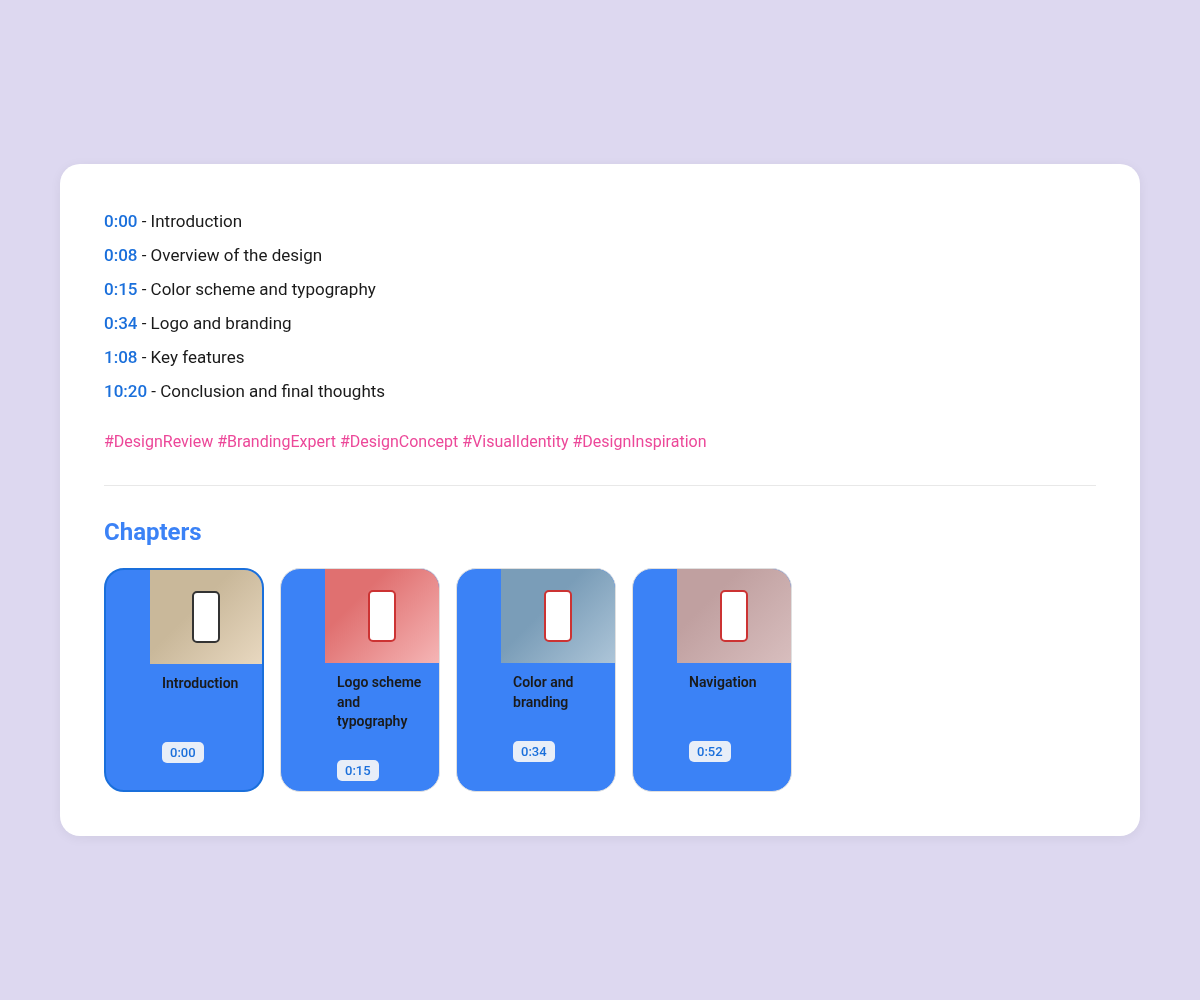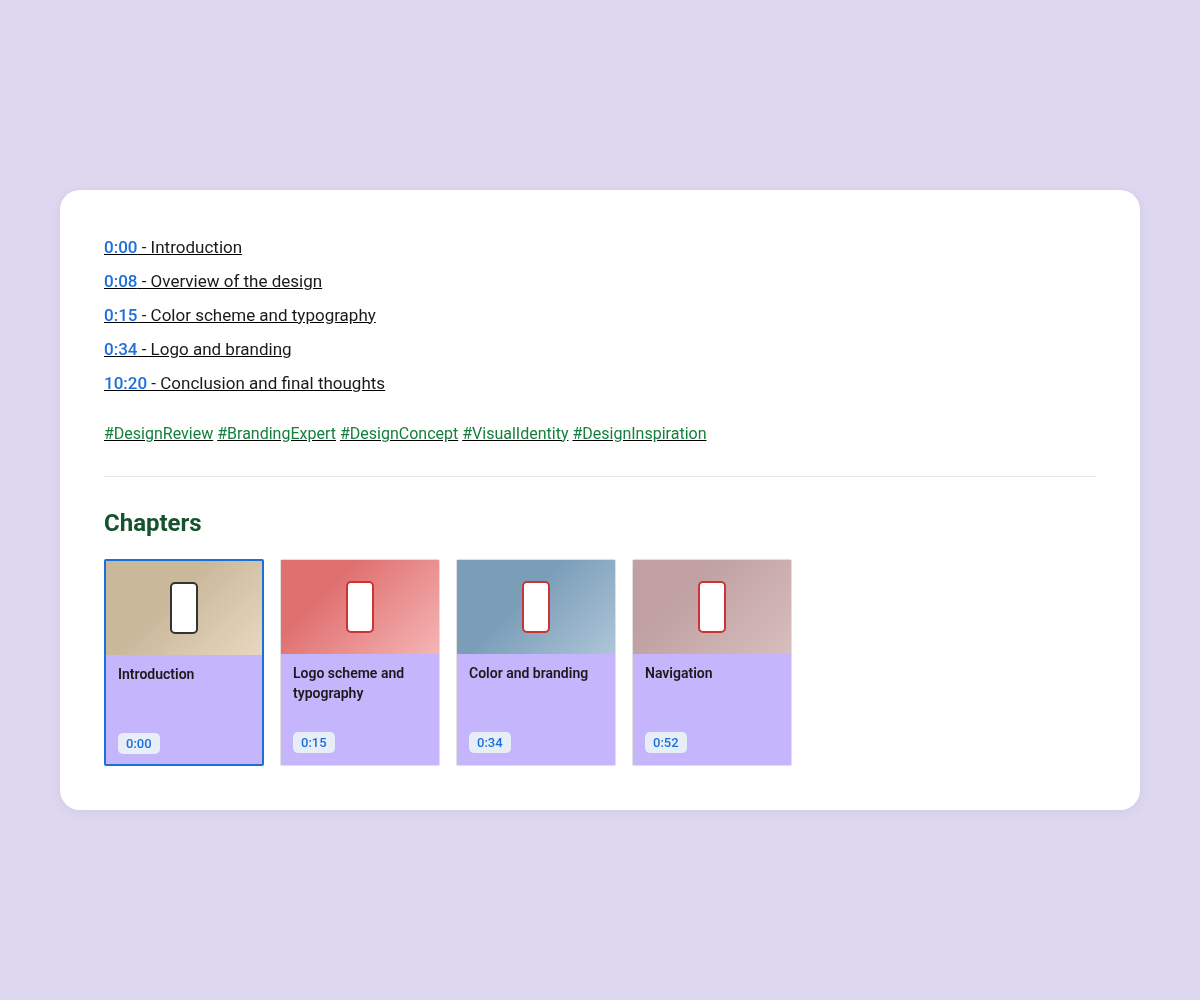--- a/index.html
+++ b/index.html
@@ -19,73 +19,73 @@
       background: #ffffff;
       border-radius: 20px;
       padding: 40px 44px 44px;
       width: 100%;
       max-width: 1080px;
       box-shadow: 0 2px 12px rgba(0,0,0,0.06);
     }
 
     .timestamps-section {
       margin-bottom: 28px;
-      text-decoration: underline;
     }
 
     .timestamp-line {
       font-size: 17px;
       line-height: 2;
       color: #1a1a1a;
     }
 
     .timestamp-link {
       color: #1a6fdb;
       text-decoration: none;
       font-weight: 500;
     }
 
     .hashtags {
       margin-top: 20px;
       font-size: 16px;
-      color: #15803d;
+      color: #ec4899;
       line-height: 1.8;
     }
 
     .hashtag {
       margin-right: 4px;
       cursor: pointer;
     }
 
     .divider {
       border: none;
       border-top: 1px solid #e8e8e8;
       margin: 28px 0 32px;
     }
 
     .chapters-title {
       font-size: 24px;
       font-weight: 700;
-      color: #14532d;
+      color: #3b82f6;
       margin-bottom: 22px;
     }
 
     .chapters-grid {
       display: flex;
       gap: 16px;
       overflow-x: auto;
     }
 
     .chapter-card {
       flex: 0 0 160px;
-      border-radius: 2px;
+      border-radius: 20px;
       overflow: hidden;
       border: 1px solid #e0e0e0;
       cursor: pointer;
-      background: #c4b5fd;
+      background: #3b82f6;
+      padding-left: 44px;
     }
 
     .chapter-card.active {
       border: 2.5px solid #1a6fdb;
     }
 
     .chapter-thumbnail {
       width: 100%;
       height: 94px;
       background: #aaa;
@@ -141,20 +141,21 @@
   </style>
 </head>
 <body>
 
 <div class="card">
   <div class="timestamps-section" id="timestamps-container">
   <div class="timestamp-line"><a class="timestamp-link" href="#">0:00</a> - Introduction</div>
       <div class="timestamp-line"><a class="timestamp-link" href="#">0:08</a> - Overview of the design</div>
       <div class="timestamp-line"><a class="timestamp-link" href="#">0:15</a> - Color scheme and typography</div>
       <div class="timestamp-line"><a class="timestamp-link" href="#">0:34</a> - Logo and branding</div>
+      <div class="timestamp-line"><a class="timestamp-link" href="#">1:08</a> - Key features</div>
       <div class="timestamp-line"><a class="timestamp-link" href="#">10:20</a> - Conclusion and final thoughts</div>
       <div class="hashtags"><span class="hashtag">#DesignReview</span><span class="hashtag">#BrandingExpert</span><span class="hashtag">#DesignConcept</span><span class="hashtag">#VisualIdentity</span><span class="hashtag">#DesignInspiration</span></div>
     </div>
 
   <hr class="divider">
 
   <div class="chapters-title">Chapters</div>
 
   <div class="chapters-grid" id="chapters-container">
   <div class="chapter-card active">

